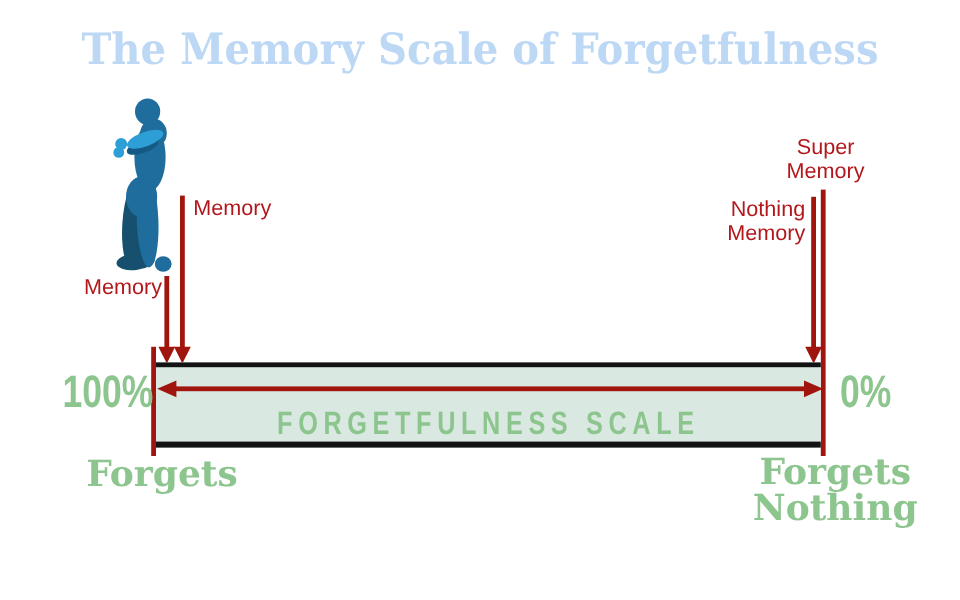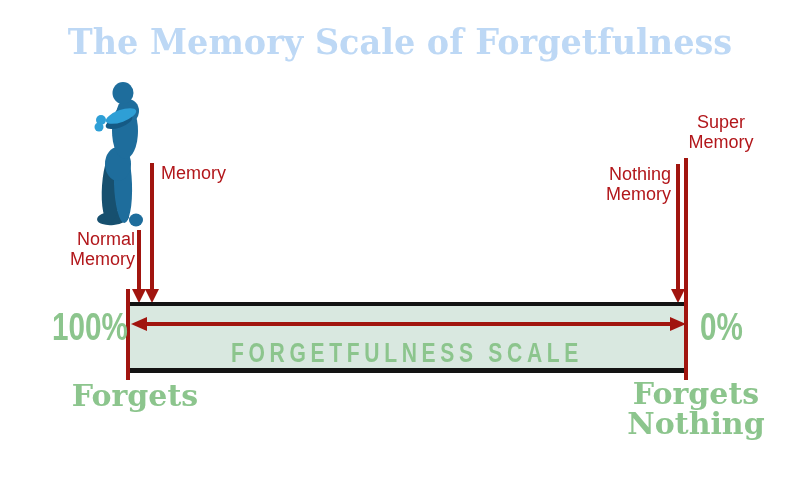--- a/index.html
+++ b/index.html
@@ -124,34 +124,33 @@
 
     <ellipse cx="33" cy="44" rx="16" ry="6" fill="#2E9FD6" transform="rotate(-20 33 44)"></ellipse>
 
     <circle cx="13" cy="48" r="5" fill="#2E9FD6"></circle>
     <circle cx="11" cy="55" r="4.5" fill="#2E9FD6"></circle>
 
     <ellipse cx="35" cy="21" rx="10.5" ry="11" fill="#1E6D9C"></ellipse>
   </svg>
 
   <div class="abs red-label" style="left:35px;top:229px;width:100px;text-align:right;">
-    <span>Normal</span>
     <span>Memory</span>
   </div>
 
   <div class="abs red-label" style="left:161px;top:163px;width:140px;text-align:left;">
     <span>Memory</span>
   </div>
 
   <div class="abs red-label" style="left:553px;top:164px;width:118px;text-align:right;">
     <span>Nothing</span>
     <span>Memory</span>
   </div>
 
-  <div class="abs red-label" style="left:662px;top:112px;width:118px;text-align:center;">
+  <div class="abs red-label" style="left:629px;top:112px;width:118px;text-align:center;">
     <span>Super</span>
     <span>Memory</span>
   </div>
 
   <div class="abs vshaft" style="left:137px;top:230px;height:60px;"></div>
   <div class="abs head-down" style="left:132px;top:289px;"></div>
 
   <div class="abs vshaft" style="left:150px;top:163px;height:127px;"></div>
   <div class="abs head-down" style="left:145px;top:289px;"></div>
 

